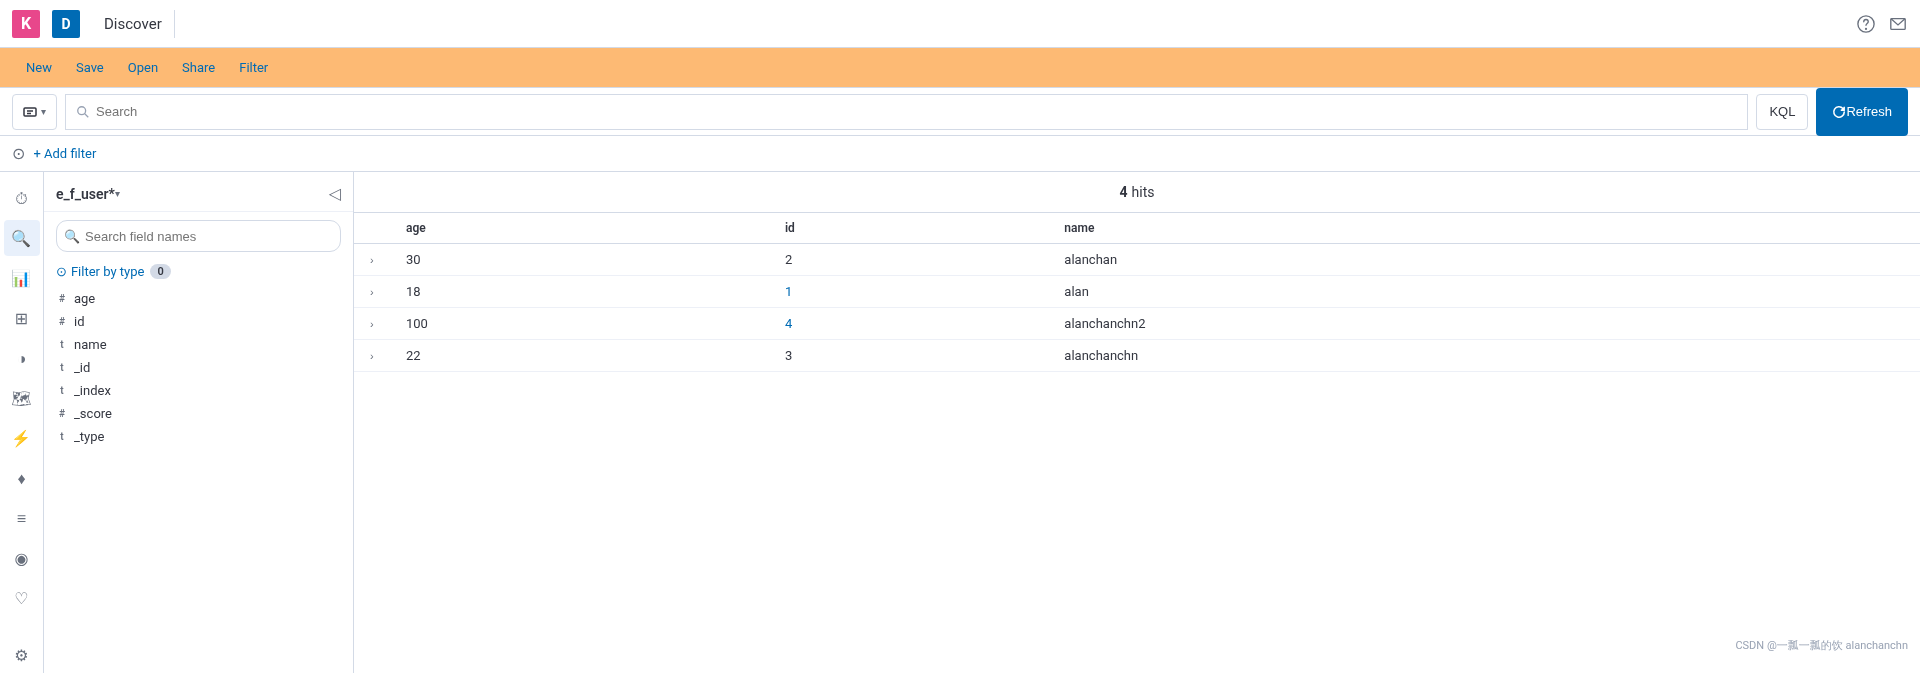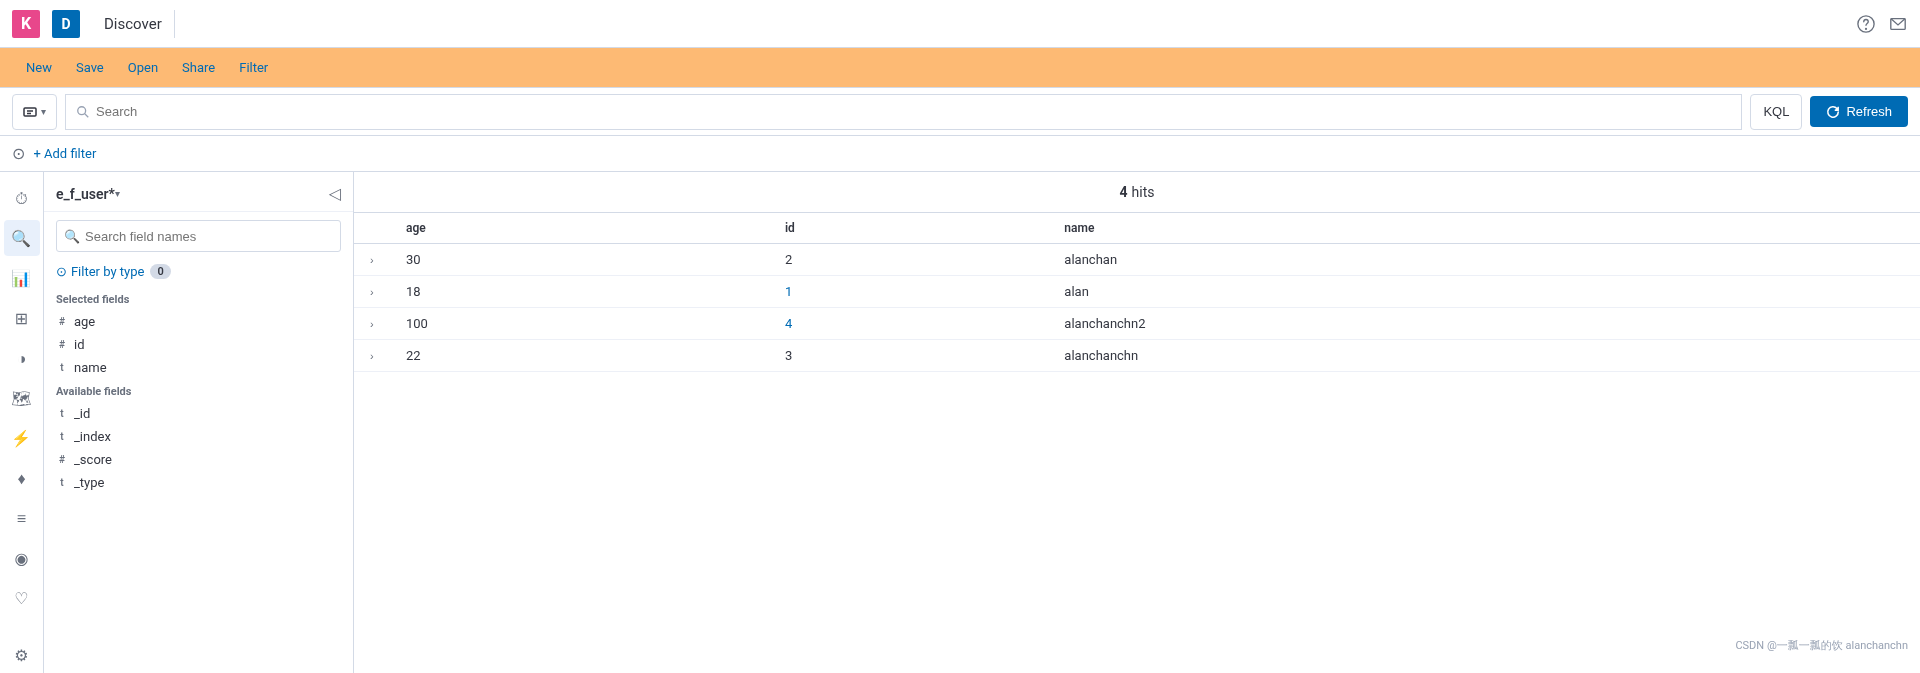--- a/index.html
+++ b/index.html
@@ -59,22 +59,22 @@
       display: flex; align-items: center; gap: 4px;
       border: 1px solid #d3dae6; border-radius: 4px; height: 36px;
       padding: 0 10px; background: #fff; cursor: pointer; font-size: 13px; color: #343741;
     }
     .kql-btn {
       border: 1px solid #d3dae6; border-radius: 4px; height: 36px;
       padding: 0 12px; background: #fff; cursor: pointer; font-size: 13px; color: #343741;
     }
     .refresh-btn {
       background: #006bb4; color: #fff; border: none; border-radius: 4px;
-      height: 31px; padding: 0 16px; cursor: pointer; font-size: 13px;
-      display: flex; align-items: center; gap: 6px;
+      height: 48px; padding: 0 16px; cursor: pointer; font-size: 13px;
+      display: flex; align-items: center; 
     }
 
     
     .filter-bar {
       display: flex; align-items: center; height: 36px;
       background: #fff; border-bottom: 1px solid #d3dae6;
       padding: 0 12px; gap: 8px;
     }
     .filter-icon { color: #69707d; font-size: 16px; cursor: pointer; }
     .add-filter-btn {
@@ -99,21 +99,21 @@
     .index-name { font-size: 14px; font-weight: 600; color: #343741; }
     .chevron-down { font-size: 10px; color: #69707d; }
     .collapse-btn {
       margin-left: auto; color: #69707d; cursor: pointer; font-size: 16px;
     }
 
     .field-search {
       padding: 8px 12px;
     }
     .field-search input {
-      width: 100%; border: 1px solid #d3dae6; border-radius: 3px;
+      width: 100%; border: 1px solid #d3dae6; border-radius: 11px;
       height: 32px; padding: 0 10px 0 28px; font-size: 13px; outline: none;
       background: #fff;
     }
     .field-search-wrap {
       position: relative;
     }
     .field-search-wrap .search-ico {
       position: absolute; left: 8px; top: 50%; transform: translateY(-50%);
       color: #98a2b3; font-size: 13px;
     }
@@ -299,38 +299,36 @@
         </div>
 
         <div class="filter-type-row">
           <span class="filter-type-label">
             <span>⊙</span>
             <span>Filter by type</span>
           </span>
           <span class="badge">0</span>
         </div>
 
-        <div class="section-label">Selected fields</div>
 
         <div>
           <div class="field-item">
             <span class="field-type">#</span>
             <span class="field-name">age</span>
           </div>
           <div class="field-item">
             <span class="field-type">#</span>
             <span class="field-name">id</span>
           </div>
           <div class="field-item">
             <span class="field-type">t</span>
             <span class="field-name">name</span>
           </div>
         </div>
 
-        <div class="section-label">Available fields</div>
 
         <div>
           <div class="field-item">
             <span class="field-type">t</span>
             <span class="field-name">_id</span>
           </div>
           <div class="field-item">
             <span class="field-type">t</span>
             <span class="field-name">_index</span>
           </div>

